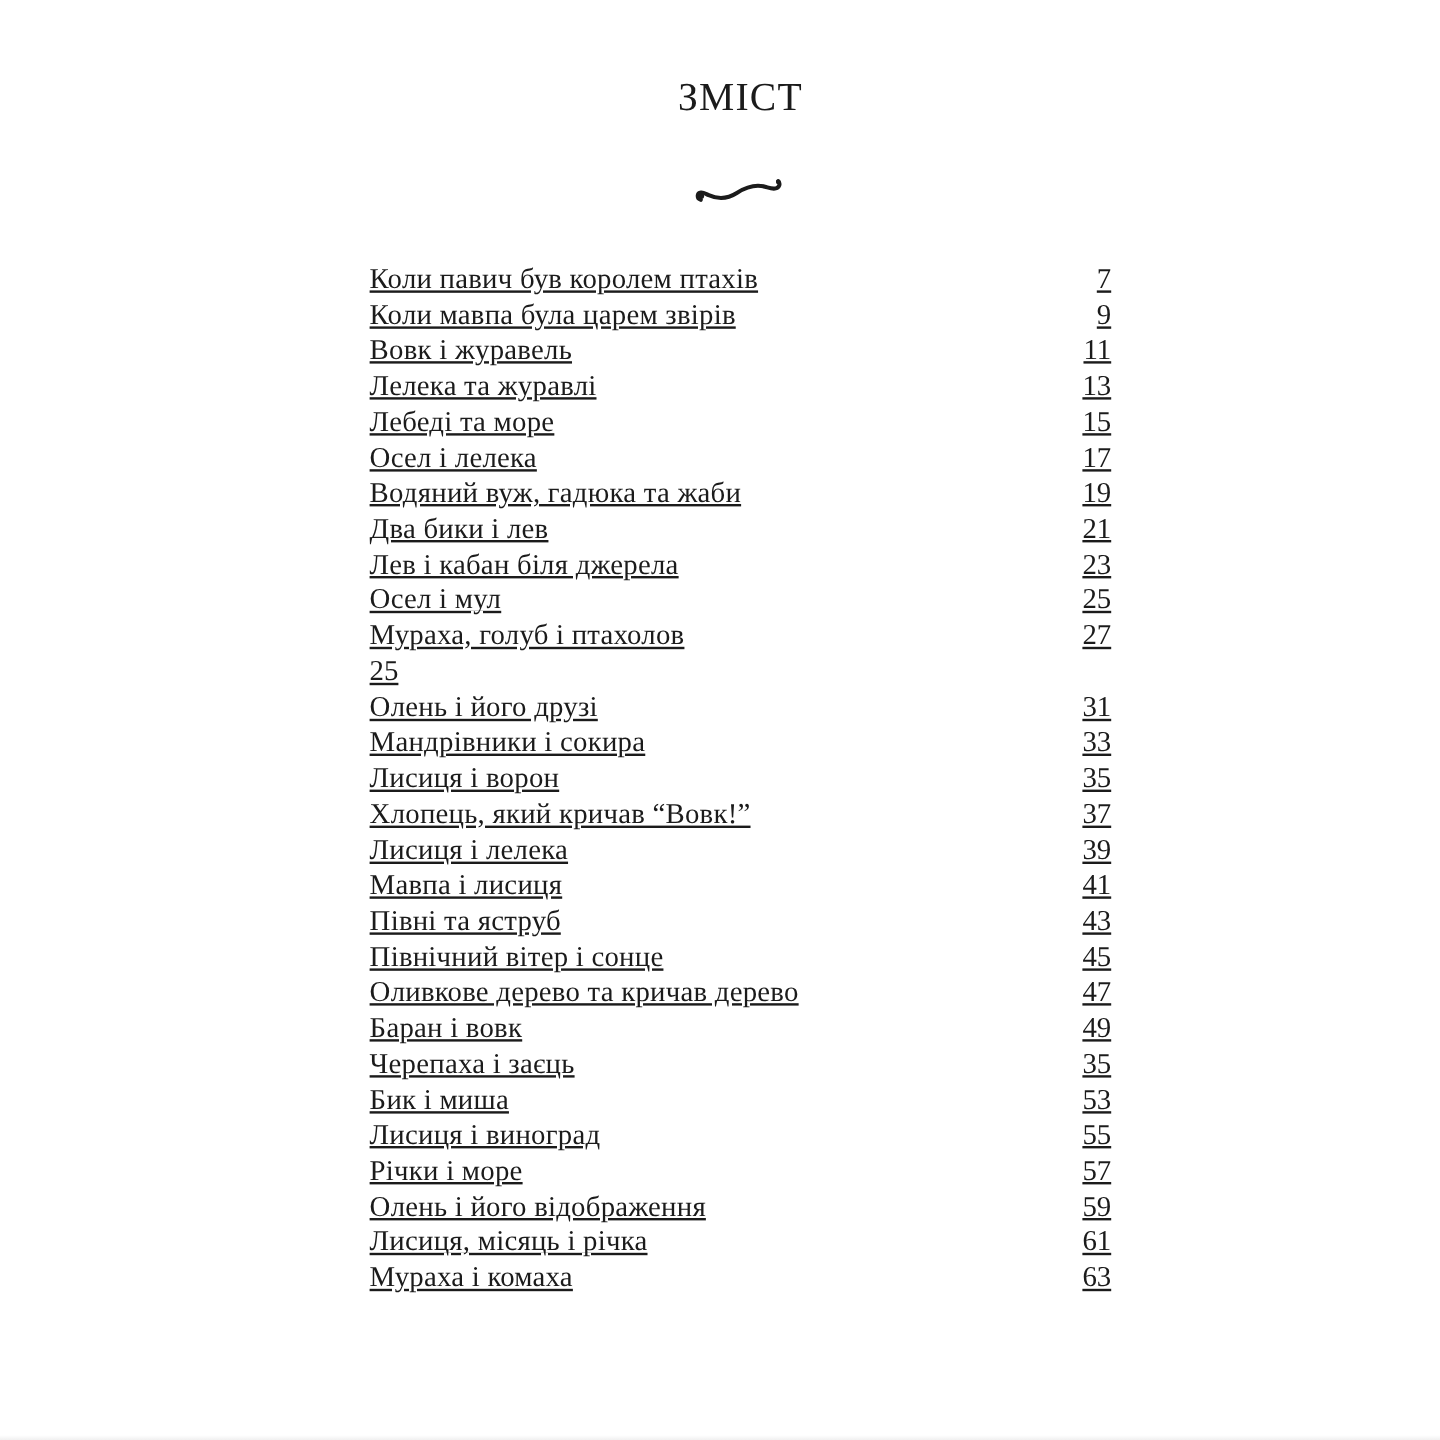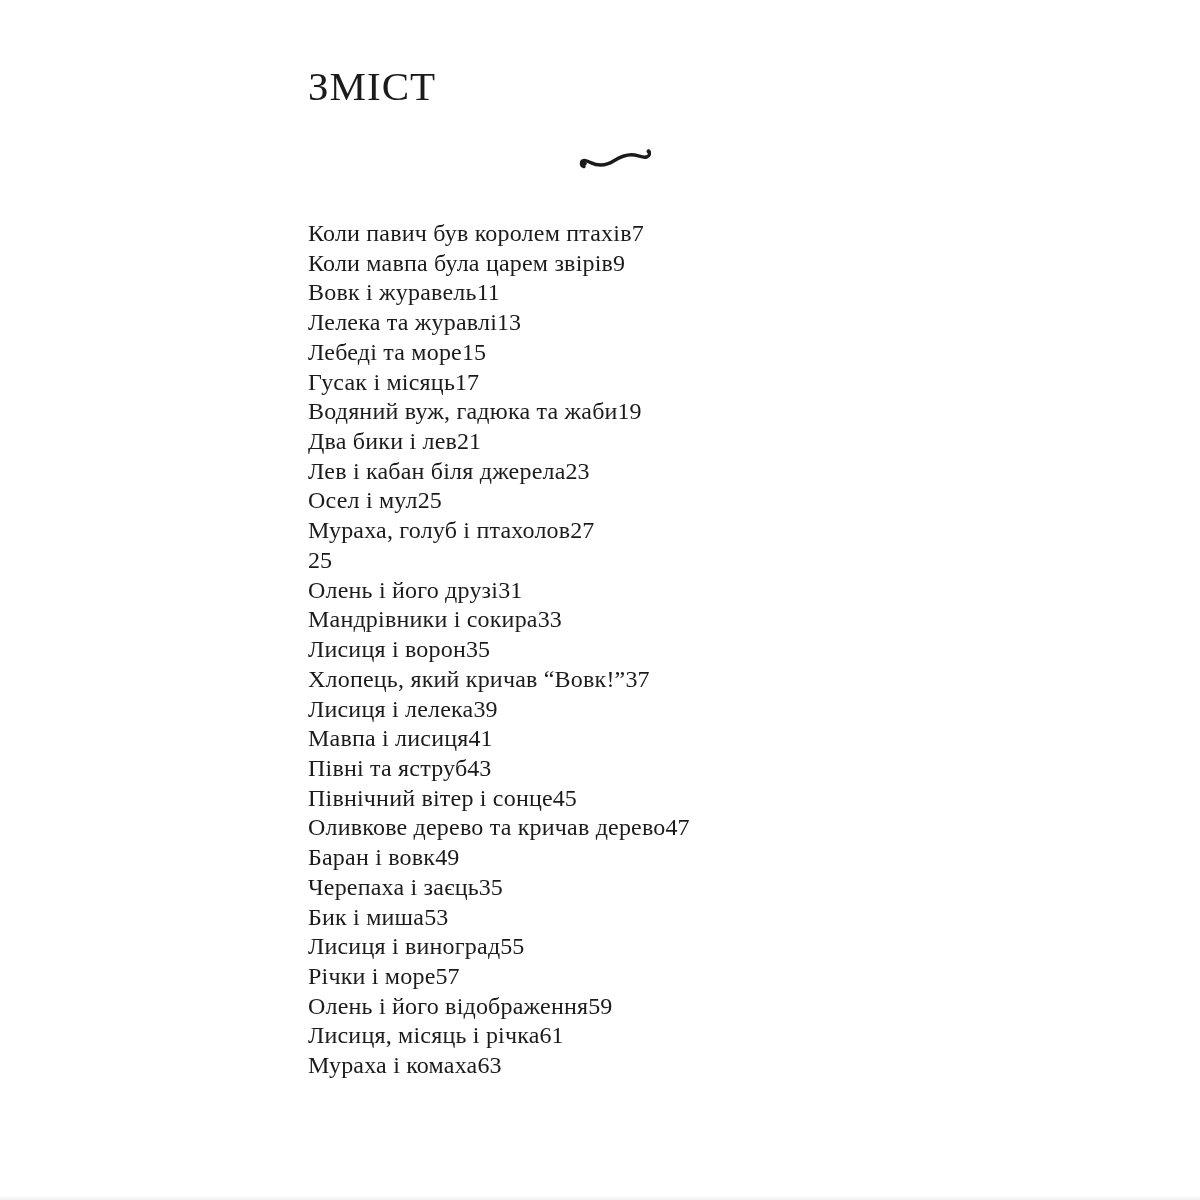--- a/index.html
+++ b/index.html
@@ -16,22 +16,22 @@
     overflow: hidden;
     font-family: "Liberation Serif", "DejaVu Serif", serif;
     color: #1b1b1b;
   }
   .page-title {
     position: absolute;
     top: 66px;
     left: 308px;
     width: 618px;
     margin: 0;
-    text-align: left;
-    font-size: 41px;
+    text-align: center;
+    font-size: 33px;
     font-weight: 500;
     letter-spacing: 1px;
     line-height: 1;
     color: #1b1b1b;
   }
   .ornament {
     position: absolute;
     top: 146px;
     left: 308px;
     width: 618px;
@@ -40,25 +40,27 @@
     align-items: center;
   }
   .toc {
     position: absolute;
     top: 219px;
     left: 308px;
     width: 618px;
   }
   .row {
     display: flex;
+    justify-content: space-between;
     align-items: baseline;
     height: 29.72px;
     line-height: 29.72px;
     font-size: 24px;
     white-space: nowrap;
+    text-decoration: underline;
   }
   .entry-title {
     text-align: left;
     letter-spacing: 0.2px;
   }
   .entry-page {
     text-align: right;
     font-variant-numeric: lining-nums;
   }
   .scan-edge {
@@ -113,21 +115,21 @@
     <span class="entry-title">Лелека та журавлі</span>
     <span class="entry-page">13</span>
   </div>
 
   <div class="row">
     <span class="entry-title">Лебеді та море</span>
     <span class="entry-page">15</span>
   </div>
 
   <div class="row">
-    <span class="entry-title">Гусак і місяць</span>
+    <span class="entry-title">Осел і лелека</span>
     <span class="entry-page">17</span>
   </div>
 
   <div class="row">
     <span class="entry-title">Водяний вуж, гадюка та жаби</span>
     <span class="entry-page">19</span>
   </div>
 
   <div class="row">
     <span class="entry-title">Два бики і лев</span>

